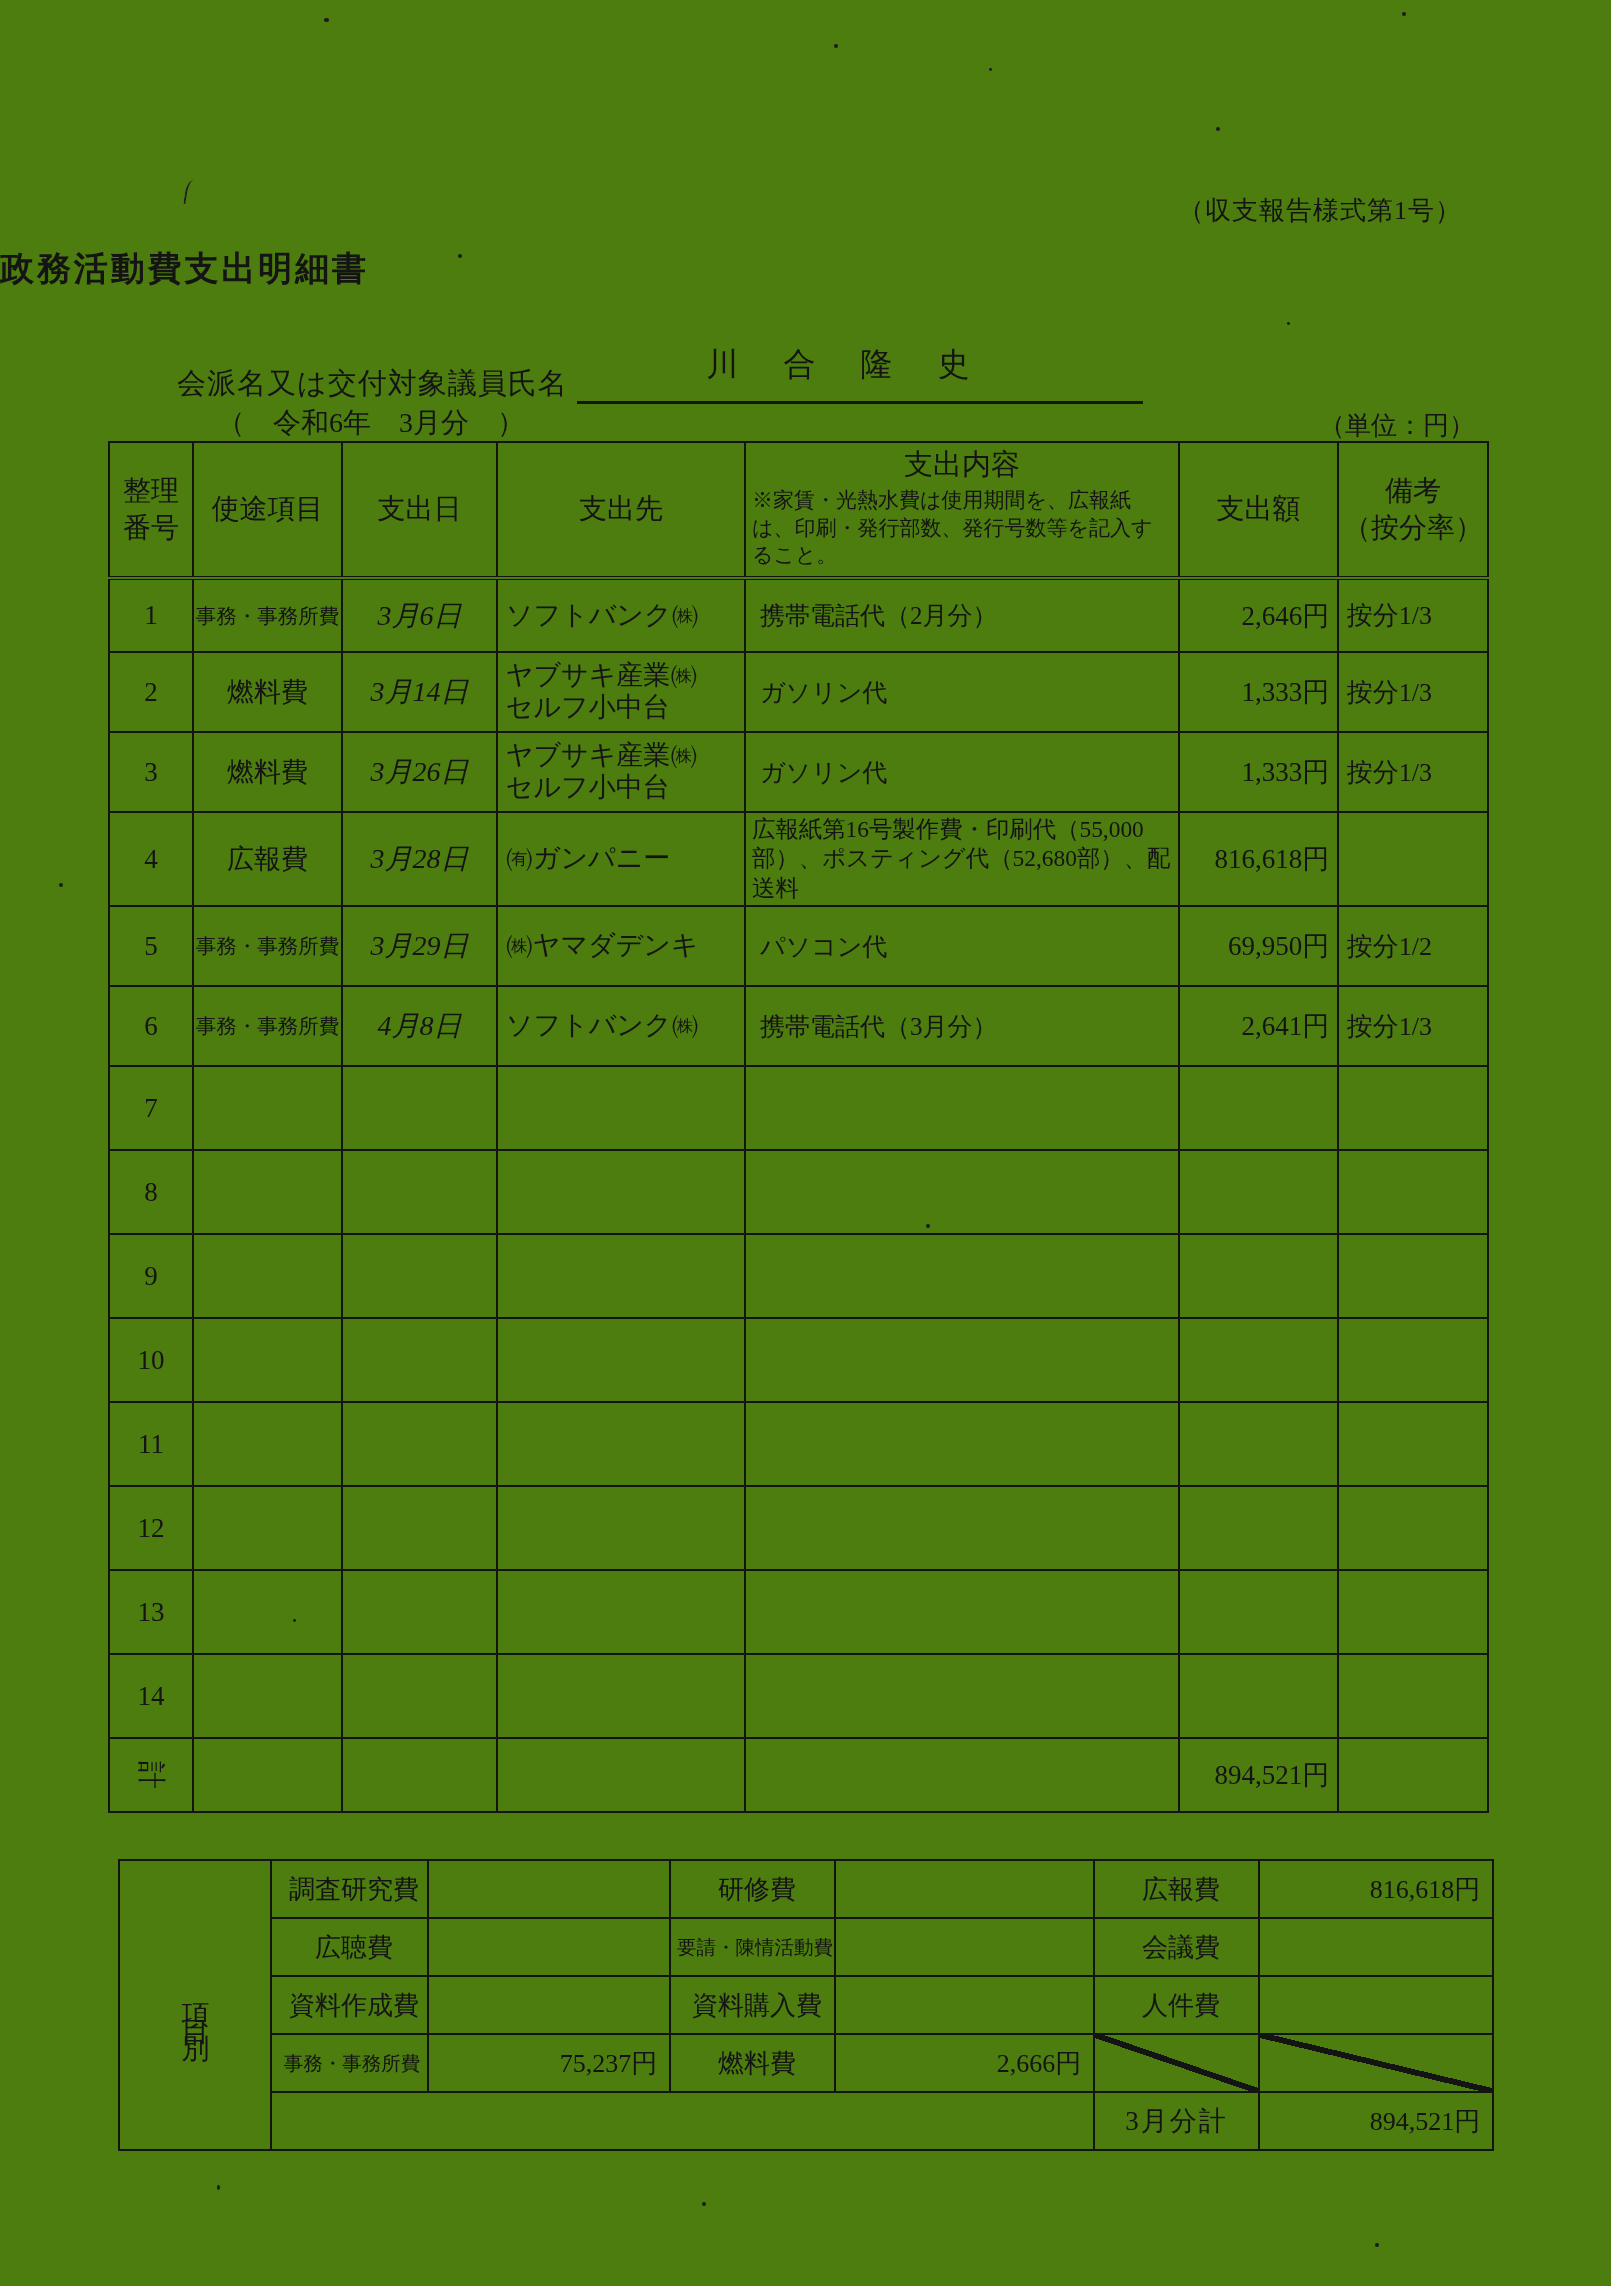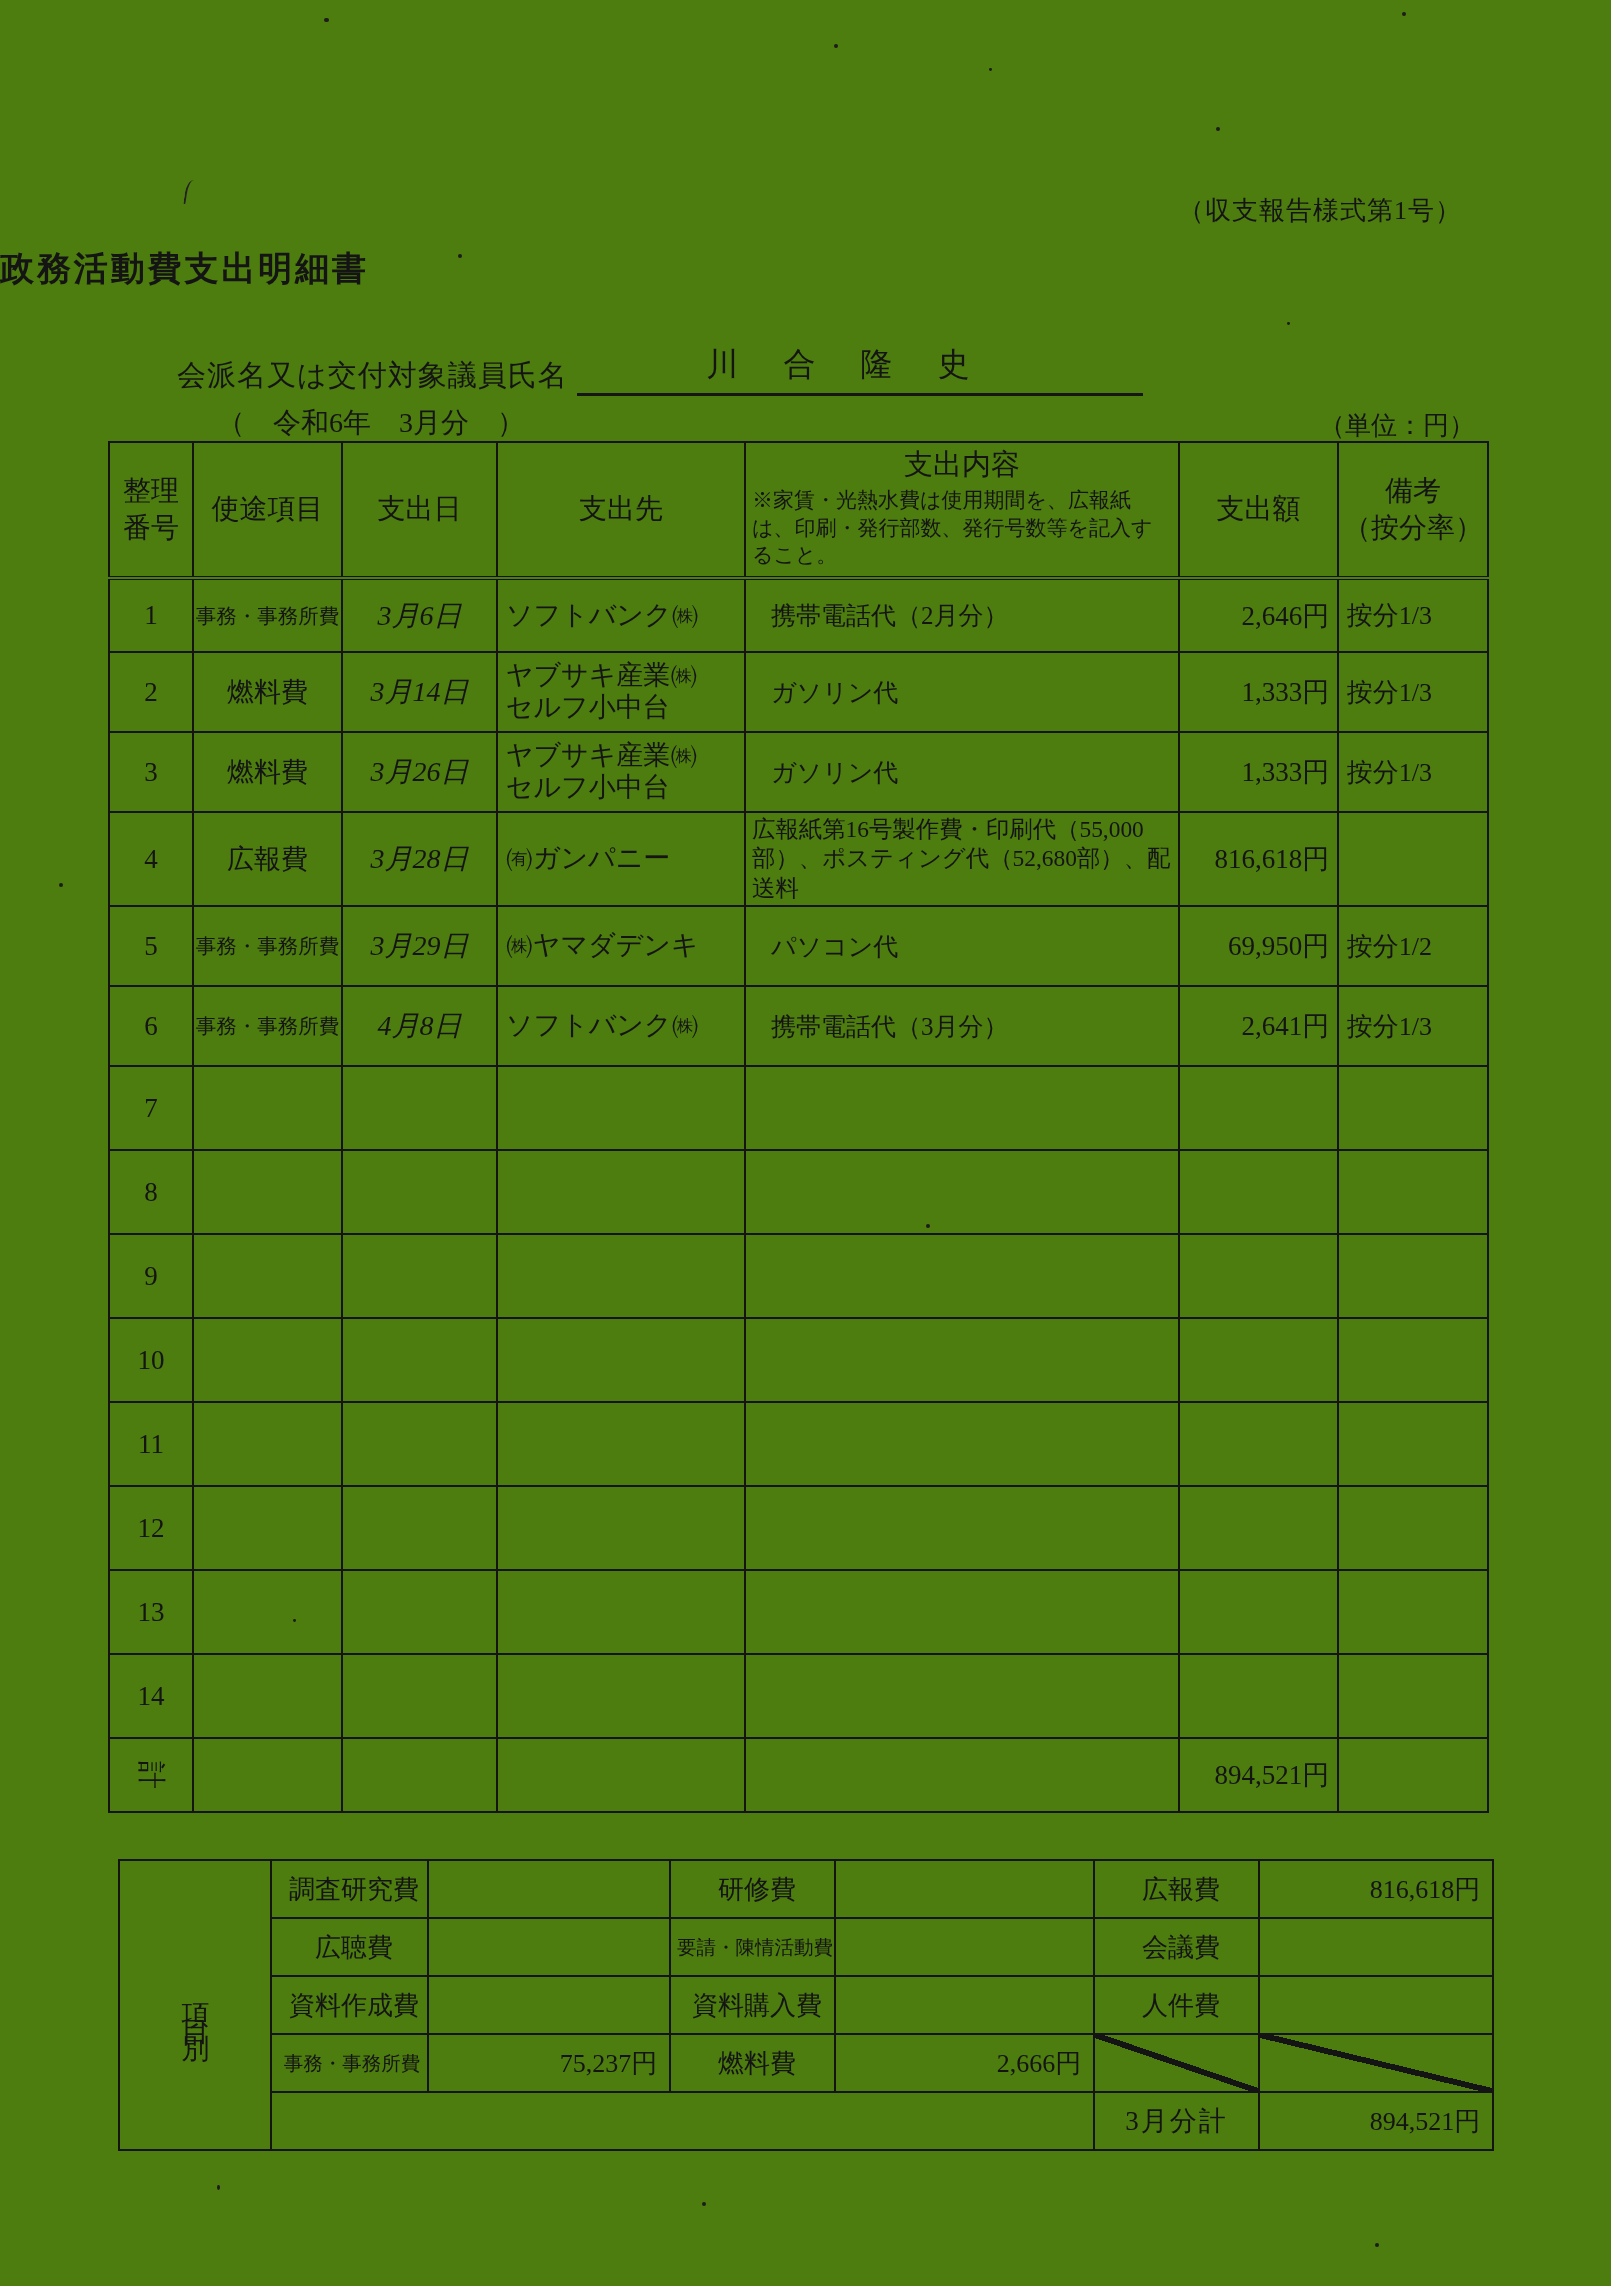--- a/index.html
+++ b/index.html
@@ -13,21 +13,21 @@
   }
   
   .form-number{position:absolute;top:193px;left:1178px;font-size:26px;letter-spacing:1px;}
   .doc-title{position:absolute;top:246px;left:0;width:100%;font-size:34px;letter-spacing:2.9px;font-weight:bold;}
   .name-line{position:absolute;top:343px;left:177px;white-space:nowrap;}
   .name-label{font-size:29px;letter-spacing:1px;}
   .name-value{
     display:inline-block;width:566px;margin-left:9.8px;
     border-bottom:3.9px solid #161616;
     text-align:center;font-size:32px;letter-spacing:45px;
-    padding-bottom:6px;vertical-align:bottom;
+    padding-bottom:14px;vertical-align:bottom;
   }
   .period-line{position:absolute;top:404px;left:217px;font-size:28px;}
   .unit-label{position:absolute;top:408px;left:1319px;font-size:26px;}
 
   
   table{border-collapse:collapse;table-layout:fixed;}
   .main{
     position:absolute;top:441px;left:108px;width:1379px;
     border:2.9px solid #141414;
   }
@@ -46,21 +46,21 @@
   .h-label{font-size:28px;font-weight:normal;text-align:center;white-space:pre-line;line-height:1.3;}
   .h-content{font-weight:normal;padding:2px 5.9px 5.9px;}
   .h-content .t{font-size:29px;text-align:center;margin-bottom:2px;}
   .h-content .n{font-size:21px;text-align:left;line-height:1.32;}
 
   .c-no{text-align:center;font-size:27px;}
   .c-item{text-align:center;font-size:27px;}
   .c-item.small{font-size:20.5px;}
   .c-date{text-align:center;font-size:28px;font-style:italic;}
   .c-payee{padding:2px 7.8px;font-size:27px;white-space:pre-line;line-height:1.18;text-align:left;}
-  .c-content{padding:2px 25px;font-size:25px;text-align:left;}
+  .c-content{padding:2px 14px;font-size:25px;text-align:left;}
   .c-content.long{font-size:23.4px;line-height:1.25;padding:2px 6px;}
   .c-amount{text-align:right;padding-right:7.8px;font-size:27px;}
   .c-note{text-align:left;padding-left:7.8px;font-size:26px;}
   .rot{display:inline-block;transform:rotate(90deg);font-size:28px;}
 
   
   .sum{
     position:absolute;top:1859px;left:118px;width:1374px;
     border:2.9px solid #141414;
   }

